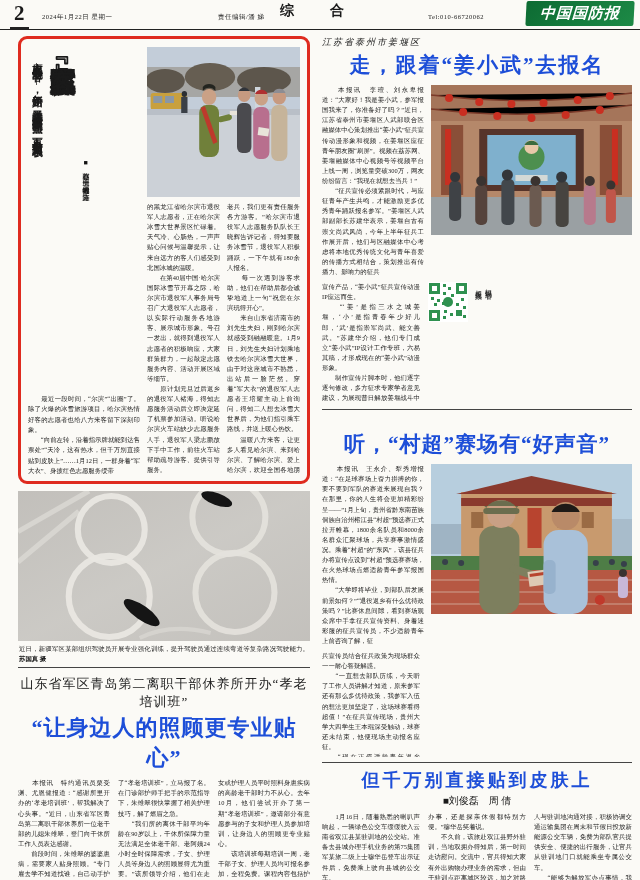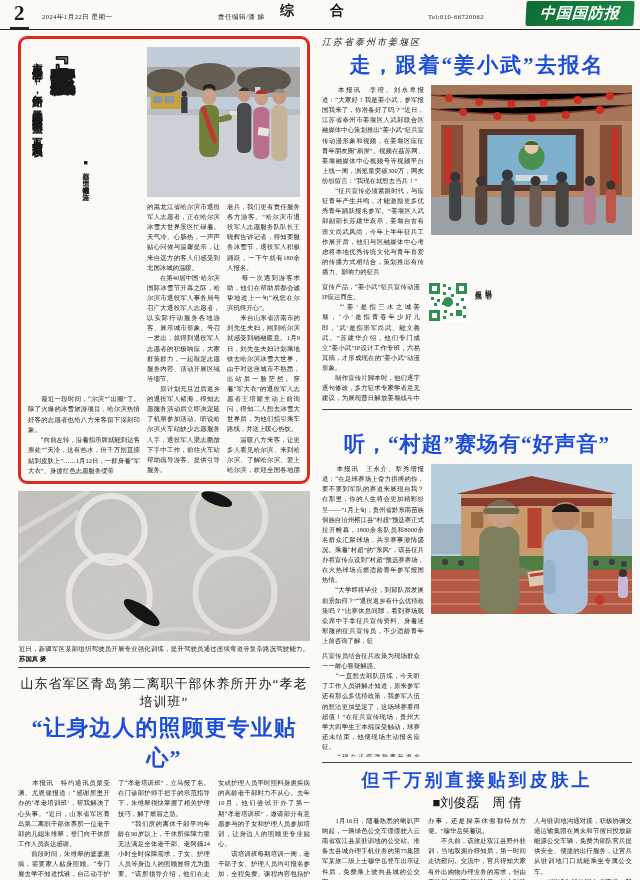--- a/index.html
+++ b/index.html
@@ -80,21 +80,21 @@
   .cols3 { column-count:3; column-gap:8px; margin-top:5px; }
   .jy .cols3 { height:122px; overflow:hidden; }
   .cc .headline { font-size:21px; letter-spacing:1px; margin:20px 0 6px; }
   .cc .cols3 { height:106px; overflow:hidden; }
 
   .qr-row { display:flex; gap:5px; align-items:flex-start; margin-top:4px; break-inside:avoid; }
   .qr-box { width:40px; height:40px; flex:none; }
   .qr-label { writing-mode:vertical-rl; font-size:6.8px; line-height:10px; white-space:pre-line; letter-spacing:1px; color:#222; padding-top:2px; }
 
   .field .headline { font-size:18px; letter-spacing:3px; margin:2px 0 2px; }
-  .field-byline { text-align:center; font-size:13px; margin-bottom:4px; }
+  .field-byline { text-align:center; font-size:10px; margin-bottom:4px; }
   .field .body-text { column-count:3; column-gap:8px; height:102px; }
 </style>
 </head>
 <body>
 
 <div class="page">
 
   <header>
     <div class="pageno">2</div>
     <div class="hmeta date">2024年1月22日  星期一</div>

